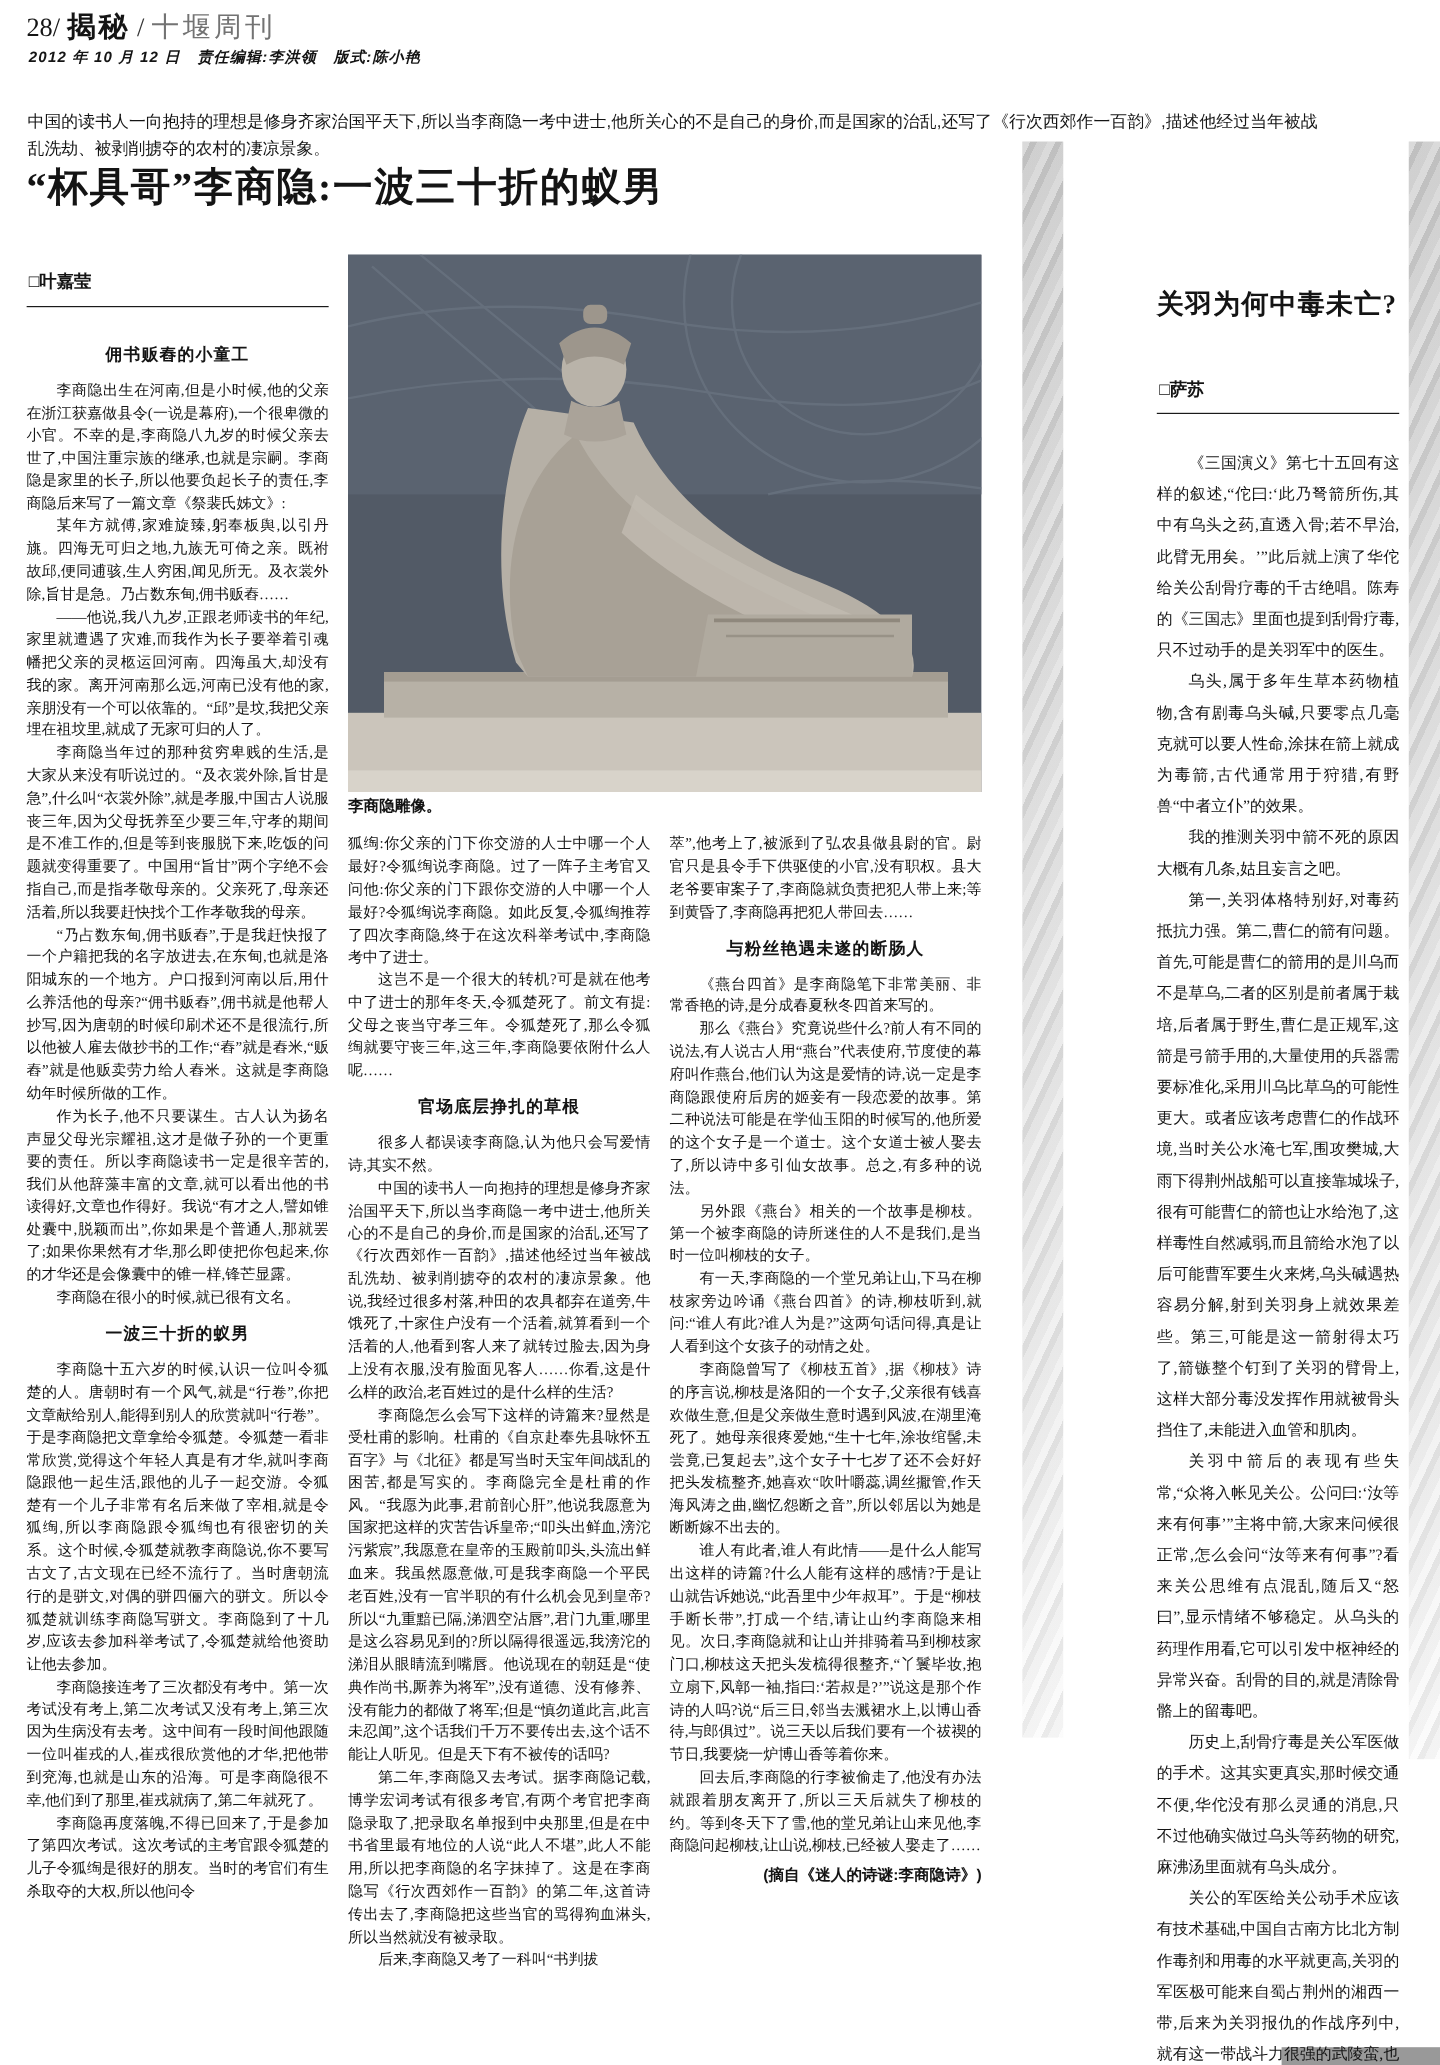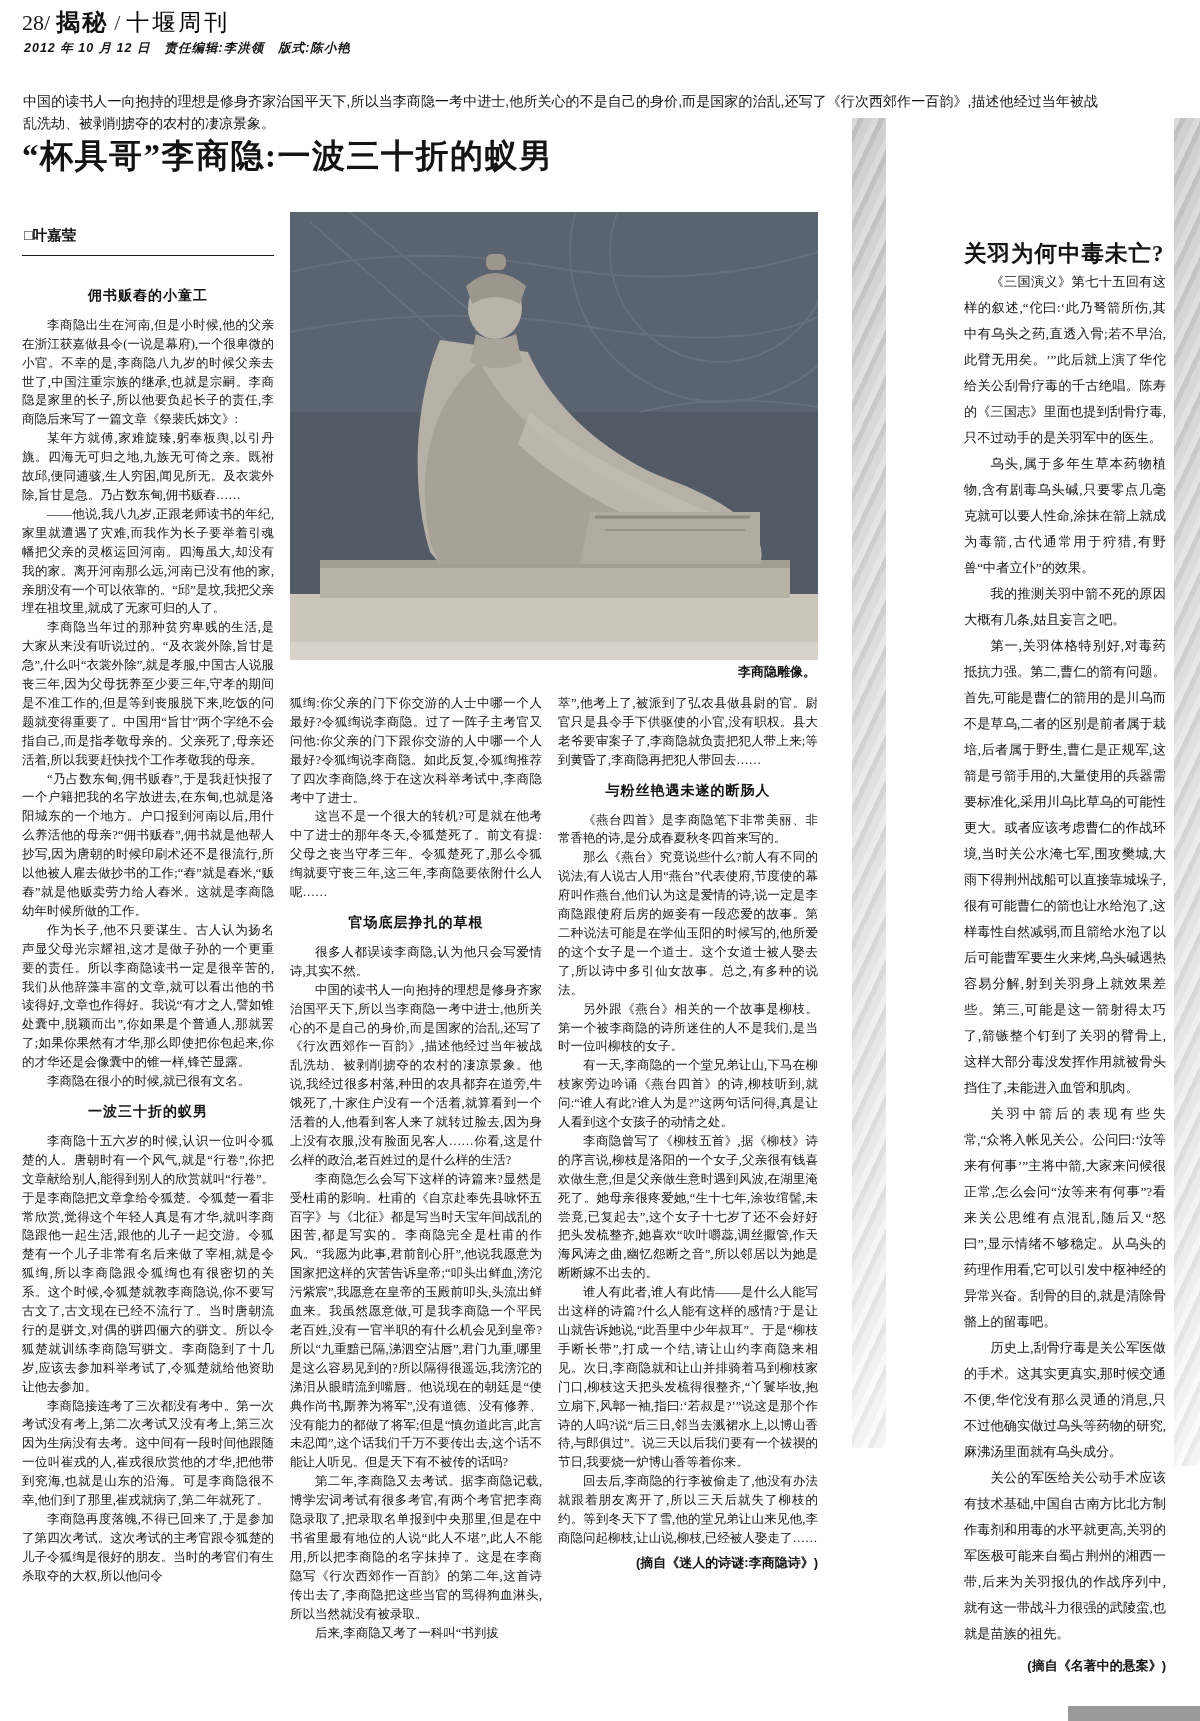--- a/index.html
+++ b/index.html
@@ -3,21 +3,21 @@
 <meta charset="utf-8">
 <style>
   html,body{margin:0;padding:0;background:#e8e8e8;}
   .page{position:relative;width:1200px;height:1721px;background:#ffffff;color:#141414;
         font-family:"Liberation Serif",serif;overflow:hidden;margin:0 auto;padding-left:40px;}
   
   .masthead{position:absolute;left:22px;top:6px;display:flex;align-items:baseline;gap:6px;}
   .mh-pageno{font-size:22px;}
   .mh-section{font-family:"Liberation Sans",sans-serif;font-weight:700;font-size:24px;letter-spacing:2px;}
   .mh-slash{font-size:22px;color:#333;}
-  .mh-pub{font-size:23px;color:#000000;letter-spacing:3px;}
+  .mh-pub{font-size:23px;color:#737373;letter-spacing:3px;}
   .dateline{position:absolute;left:24px;top:40px;font-family:"Liberation Sans",sans-serif;
             font-weight:700;font-style:italic;font-size:12.5px;letter-spacing:1px;display:flex;gap:14px;}
   
   .lead{position:absolute;left:23px;top:90px;width:1075px;font-family:"Liberation Sans",sans-serif;
         font-size:14px;line-height:22px;text-align:justify;}
   .headline{position:absolute;left:22px;top:134px;font-size:33px;font-weight:700;letter-spacing:1.5px;}
   
   .col{position:absolute;font-size:12.5px;line-height:18.9px;text-align:justify;overflow:hidden;}
   #col1{left:22px;top:212px;width:252px;height:1498px;}
   #col2{left:290px;top:694px;width:252px;height:1020px;}
@@ -26,21 +26,21 @@
           border-bottom:1.5px solid #1a1a1a;padding:14px 0 10px 2px;margin-bottom:30px;}
   .blk-h{font-family:"Liberation Sans",sans-serif;font-weight:700;font-size:14px;
          text-align:center;margin:11px 0;text-indent:0;letter-spacing:1px;}
   .blk-p{text-indent:2em;}
   .blk-pc{text-indent:0;}
   .blk-src{font-family:"Liberation Sans",sans-serif;font-weight:700;text-align:right;
            margin-top:6px;text-indent:0;font-size:13px;}
   
   #photo{position:absolute;left:290px;top:212px;width:528px;height:448px;}
   #photo svg{display:block;}
-  .caption{position:absolute;left:290px;top:663px;width:526px;text-align:right;
+  .caption{position:absolute;left:290px;top:663px;width:526px;
            font-family:"Liberation Sans",sans-serif;font-weight:700;font-size:13px;}
   
   .strip{position:absolute;background:linear-gradient(180deg,#c6c6c6 0%,#d6d6d6 30%,#e9e9e9 75%,#fafafa 100%);}
   .strip-texture{position:absolute;inset:0;opacity:.5;
      background:repeating-linear-gradient(115deg,rgba(255,255,255,.7) 0 6px,rgba(160,160,160,.35) 6px 11px,rgba(230,230,230,.6) 11px 19px);}
   #strip-left{left:852px;top:118px;width:34px;height:1330px;}
   #strip-right{left:1174px;top:118px;width:26px;height:1348px;}
   .corner-block{position:absolute;left:1068px;top:1706px;width:132px;height:15px;background:#999999;}
   
   .sidebar{position:absolute;left:964px;top:238px;width:202px;}
@@ -152,20 +152,21 @@
   <div class="strip" id="strip-left">
     <div class="strip-texture"></div>
   </div>
   <div class="strip" id="strip-right">
     <div class="strip-texture"></div>
   </div>
   <div class="corner-block"></div>
 
   <div class="sidebar">
     <div class="sb-title">关羽为何中毒未亡?</div>
+    <div class="sb-author">□萨苏</div>
     <div class="sb-body">
         <div class="blk-p">《三国演义》第七十五回有这样的叙述,“佗曰:‘此乃弩箭所伤,其中有乌头之药,直透入骨;若不早治,此臂无用矣。’”此后就上演了华佗给关公刮骨疗毒的千古绝唱。陈寿的《三国志》里面也提到刮骨疗毒,只不过动手的是关羽军中的医生。</div>
         <div class="blk-p">乌头,属于多年生草本药物植物,含有剧毒乌头碱,只要零点几毫克就可以要人性命,涂抹在箭上就成为毒箭,古代通常用于狩猎,有野兽“中者立仆”的效果。</div>
         <div class="blk-p">我的推测关羽中箭不死的原因大概有几条,姑且妄言之吧。</div>
         <div class="blk-p">第一,关羽体格特别好,对毒药抵抗力强。第二,曹仁的箭有问题。首先,可能是曹仁的箭用的是川乌而不是草乌,二者的区别是前者属于栽培,后者属于野生,曹仁是正规军,这箭是弓箭手用的,大量使用的兵器需要标准化,采用川乌比草乌的可能性更大。或者应该考虑曹仁的作战环境,当时关公水淹七军,围攻樊城,大雨下得荆州战船可以直接靠城垛子,很有可能曹仁的箭也让水给泡了,这样毒性自然减弱,而且箭给水泡了以后可能曹军要生火来烤,乌头碱遇热容易分解,射到关羽身上就效果差些。第三,可能是这一箭射得太巧了,箭镞整个钉到了关羽的臂骨上,这样大部分毒没发挥作用就被骨头挡住了,未能进入血管和肌肉。</div>
         <div class="blk-p">关羽中箭后的表现有些失常,“众将入帐见关公。公问曰:‘汝等来有何事’”主将中箭,大家来问候很正常,怎么会问“汝等来有何事”?看来关公思维有点混乱,随后又“怒曰”,显示情绪不够稳定。从乌头的药理作用看,它可以引发中枢神经的异常兴奋。刮骨的目的,就是清除骨骼上的留毒吧。</div>
         <div class="blk-p">历史上,刮骨疗毒是关公军医做的手术。这其实更真实,那时候交通不便,华佗没有那么灵通的消息,只不过他确实做过乌头等药物的研究,麻沸汤里面就有乌头成分。</div>
         <div class="blk-p">关公的军医给关公动手术应该有技术基础,中国自古南方比北方制作毒剂和用毒的水平就更高,关羽的军医极可能来自蜀占荆州的湘西一带,后来为关羽报仇的作战序列中,就有这一带战斗力很强的武陵蛮,也就是苗族的祖先。</div>
         <div class="blk-src">(摘自《名著中的悬案》)</div>
       </div>

